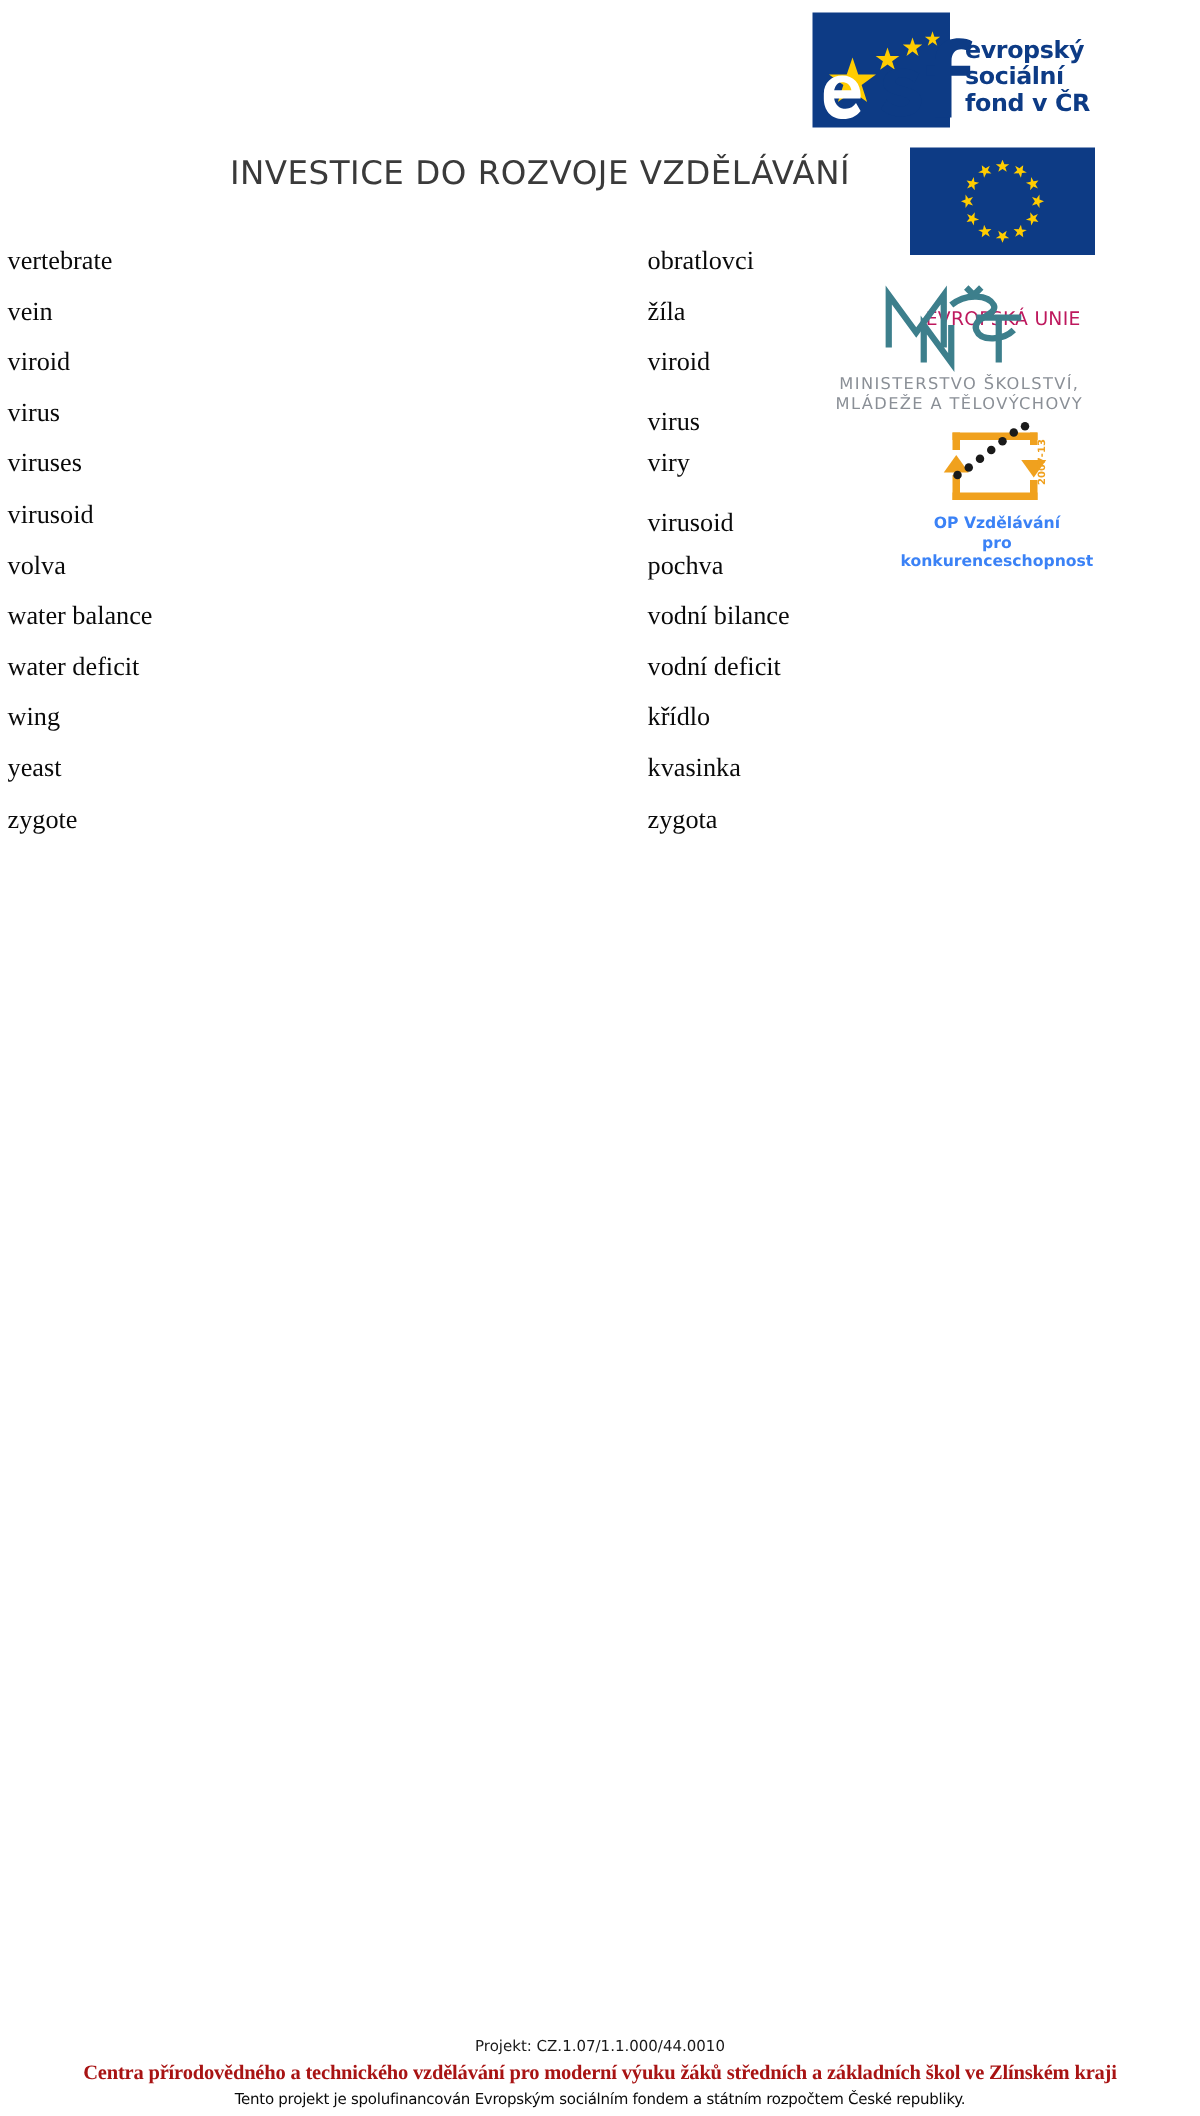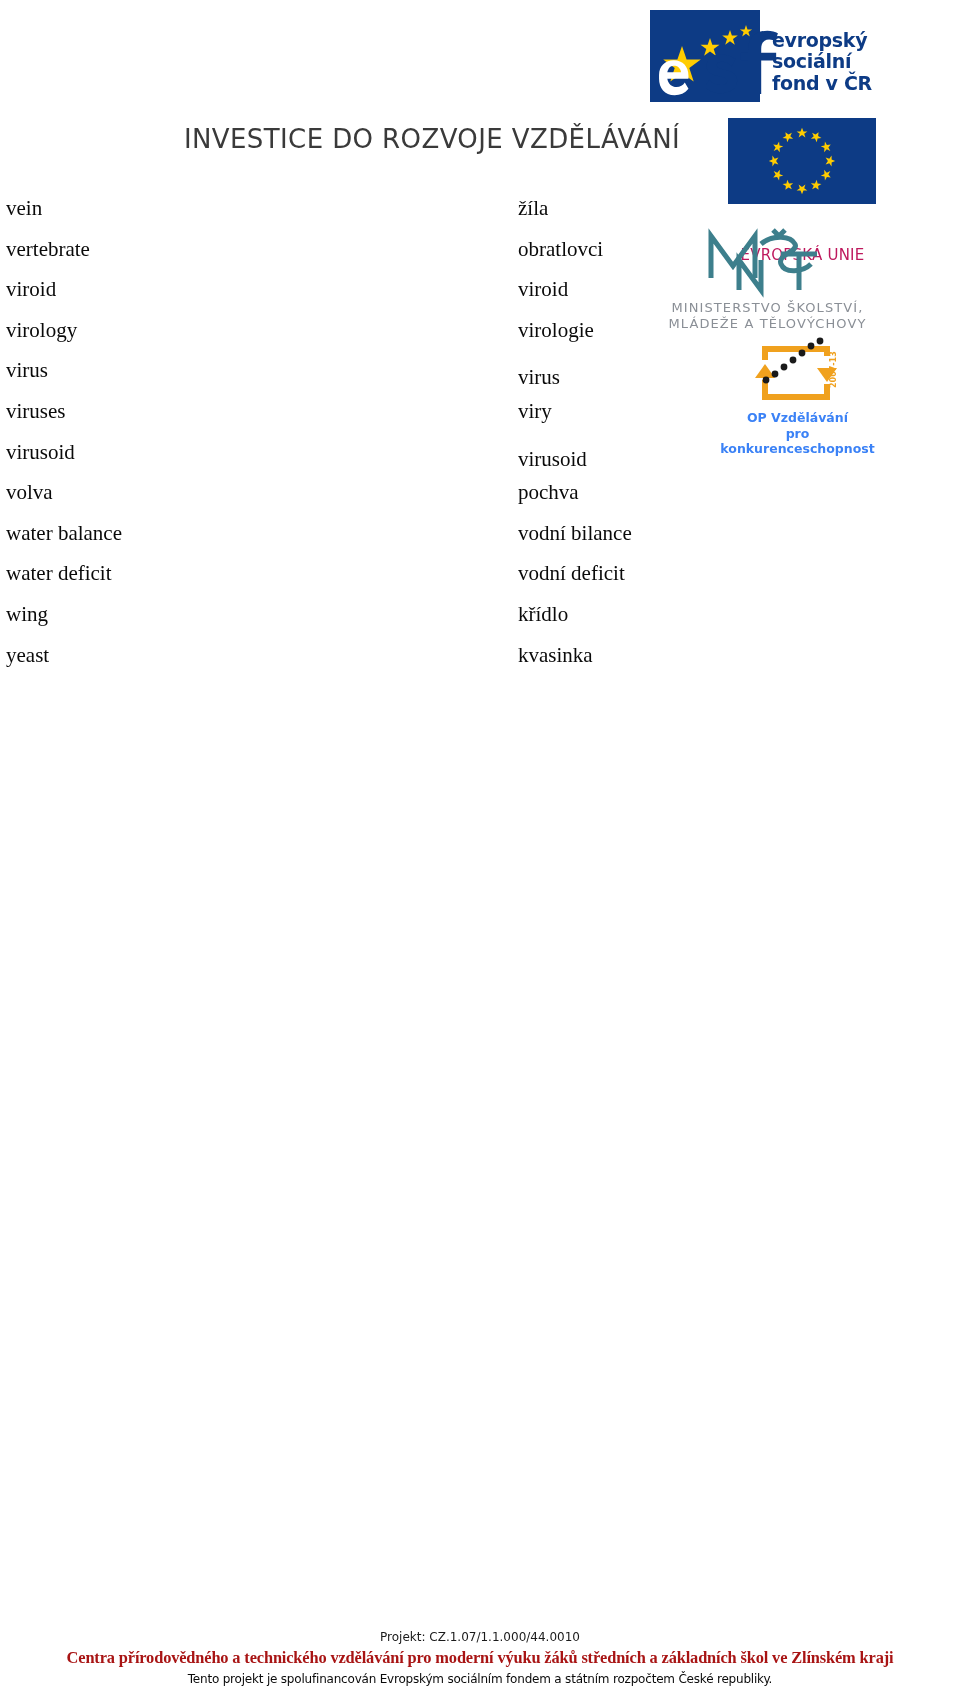--- a/index.html
+++ b/index.html
@@ -361,34 +361,30 @@
       </div>
     </div>
 
   </div>
 
   <div class="investice">INVESTICE DO ROZVOJE VZDĚLÁVÁNÍ</div>
 </div>
 
 <div class="glossary" id="glossary">
     <div class="gl-row" data-offset="none">
+      <div class="gl-term">vertebrate</div>
+      <div class="gl-def">obratlovci</div>
+    </div>
+    <div class="gl-row" data-offset="none">
       <div class="gl-term">vein</div>
       <div class="gl-def">žíla</div>
     </div>
     <div class="gl-row" data-offset="none">
-      <div class="gl-term">vertebrate</div>
-      <div class="gl-def">obratlovci</div>
-    </div>
-    <div class="gl-row" data-offset="none">
       <div class="gl-term">viroid</div>
       <div class="gl-def">viroid</div>
-    </div>
-    <div class="gl-row" data-offset="none">
-      <div class="gl-term">virology</div>
-      <div class="gl-def">virologie</div>
     </div>
     <div class="gl-row" data-offset="down">
       <div class="gl-term">virus</div>
       <div class="gl-def">virus</div>
     </div>
     <div class="gl-row" data-offset="none">
       <div class="gl-term">viruses</div>
       <div class="gl-def">viry</div>
     </div>
     <div class="gl-row" data-offset="down">
@@ -407,20 +403,24 @@
       <div class="gl-term">water deficit</div>
       <div class="gl-def">vodní deficit</div>
     </div>
     <div class="gl-row" data-offset="none">
       <div class="gl-term">wing</div>
       <div class="gl-def">křídlo</div>
     </div>
     <div class="gl-row" data-offset="none">
       <div class="gl-term">yeast</div>
       <div class="gl-def">kvasinka</div>
+    </div>
+    <div class="gl-row" data-offset="none">
+      <div class="gl-term">zygote</div>
+      <div class="gl-def">zygota</div>
     </div>
   </div>
 
 <div class="footer">
   <div class="footer-project">Projekt: CZ.1.07/1.1.000/44.0010</div>
   <div class="footer-centra">Centra přírodovědného a technického vzdělávání pro moderní výuku žáků středních a základních škol ve Zlínském kraji</div>
   <div class="footer-spolu">Tento projekt je spolufinancován Evropským sociálním fondem a státním rozpočtem České republiky.</div>
 </div>
 
 </body></html>

